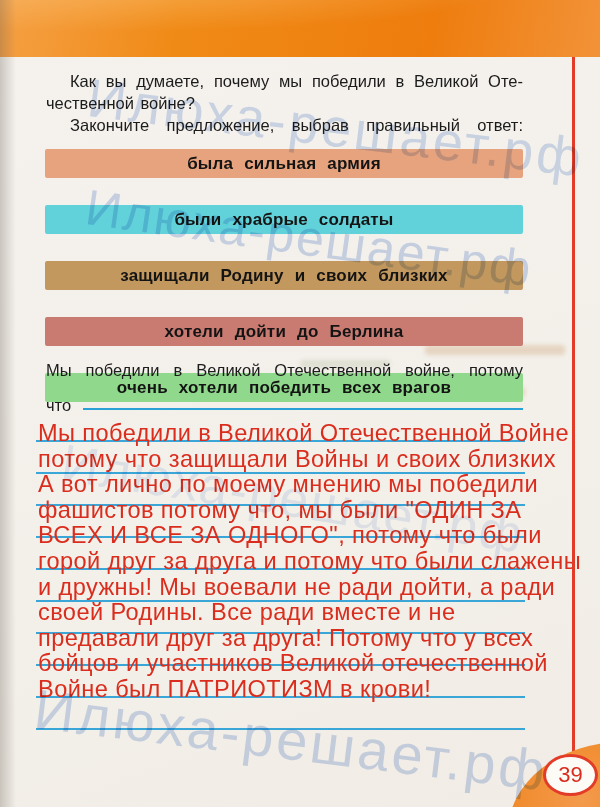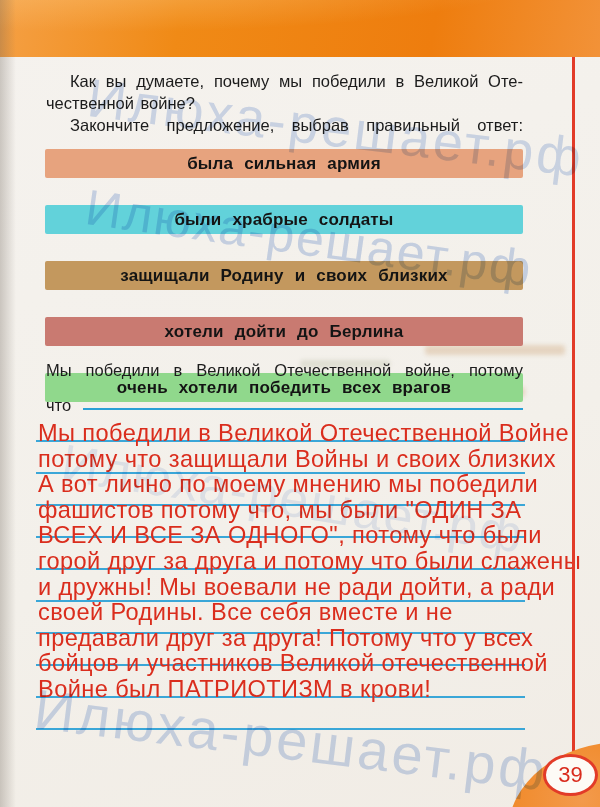--- a/index.html
+++ b/index.html
@@ -89,21 +89,21 @@
   <div class="blank-line"></div>
   <div class="ruled"></div>
   <div class="answer" id="answer" style="color: rgb(218, 45, 29);">
       <div>Мы победили в Великой Отечественной Войне</div>
       <div>потому что защищали Войны и своих близких</div>
       <div>А вот лично по моему мнению мы победили</div>
       <div>фашистов потому что, мы были "ОДИН ЗА</div>
       <div>ВСЕХ И ВСЕ ЗА ОДНОГО", потому что были</div>
       <div>горой друг за друга и потому что были слажены</div>
       <div>и дружны! Мы воевали не ради дойти, а ради</div>
-      <div>своей Родины. Все себя вместе и не</div>
+      <div>своей Родины. Все ради вместе и не</div>
       <div>предавали друг за друга! Потому что у всех</div>
       <div>бойцов и участников Великой отечественной</div>
       <div>Войне был ПАТРИОТИЗМ в крови!</div>
     </div>
 
   <div class="wm wm1">Илюха-решает.рф</div>
   <div class="wm wm2">Илюха-решает.рф</div>
   <div class="wm wm3">Илюха-решает.рф</div>
   <div class="wm wm4">Илюха-решает.рф</div>
 

